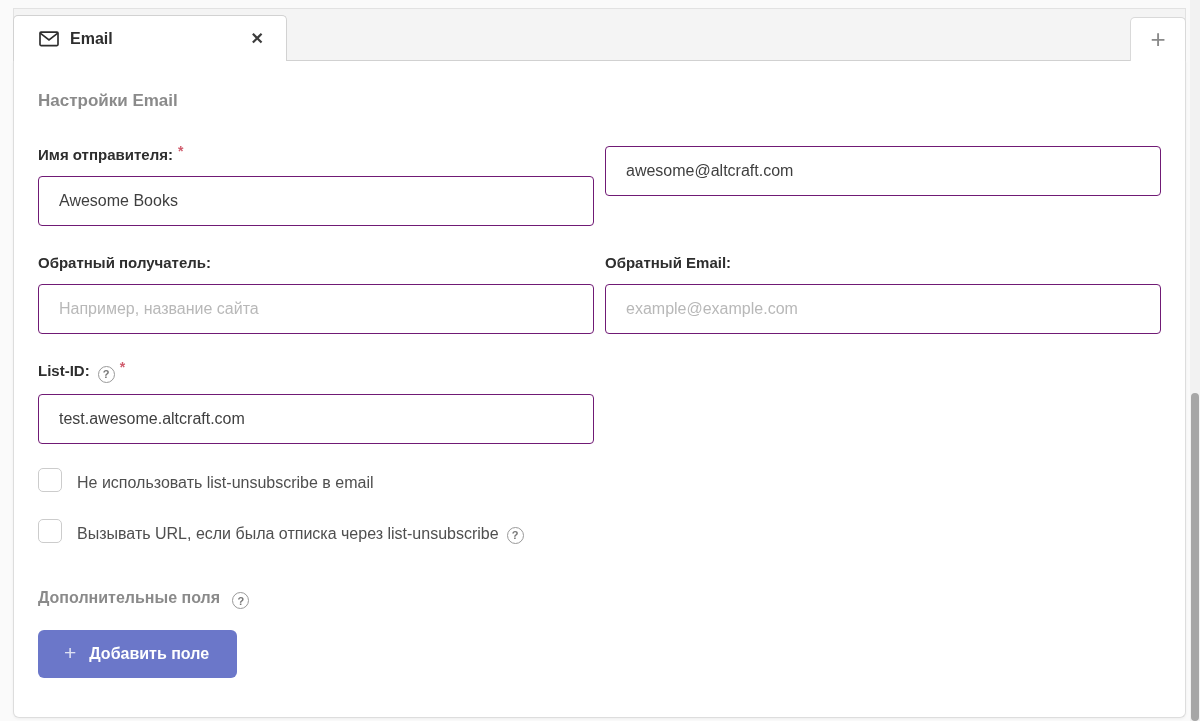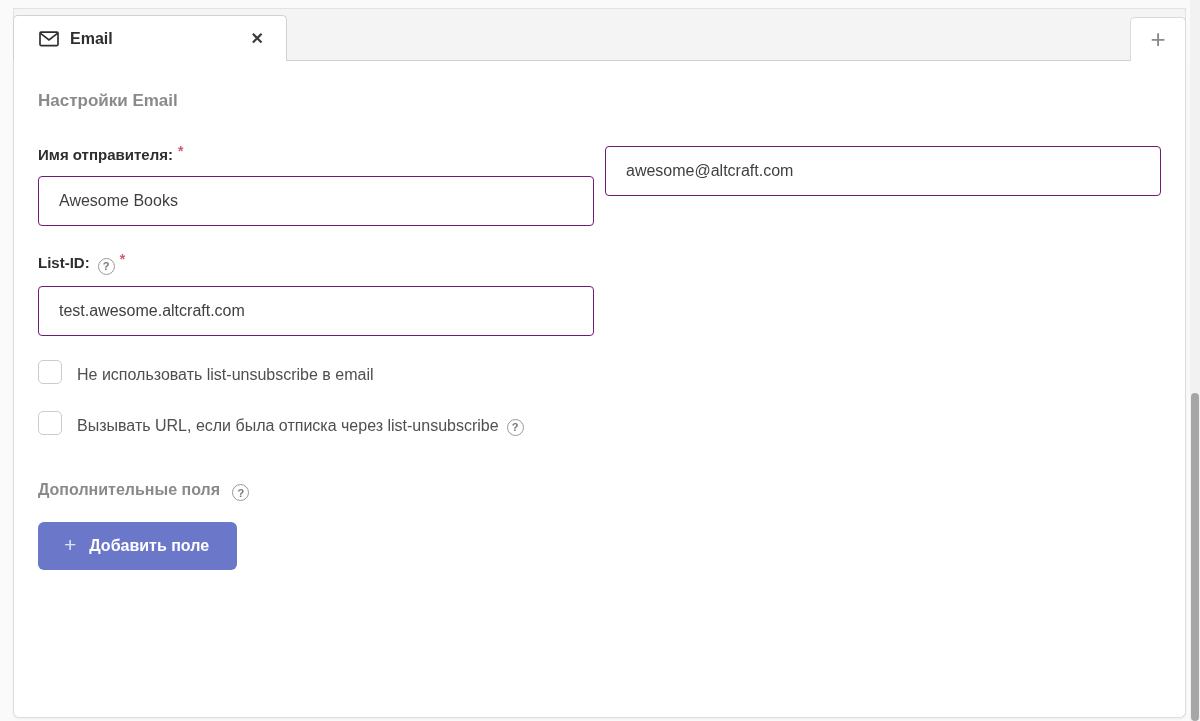--- a/index.html
+++ b/index.html
@@ -147,20 +147,30 @@
           <span>Имя отправителя:</span><span class="required-mark">*</span>
         </div>
         <input class="text-input" type="text" value="Awesome Books" style="">
       </div>
       <div>
         <input class="text-input" type="text" value="awesome@altcraft.com" style="">
       </div>
     </div>
 
     
+    <div class="form-grid">
+      <div>
+        <div class="field-label">Обратный получатель:</div>
+        <input class="text-input" type="text" placeholder="Например, название сайта" style="">
+      </div>
+      <div>
+        <div class="field-label">Обратный Email:</div>
+        <input class="text-input" type="text" placeholder="example@example.com" style="">
+      </div>
+    </div>
 
     
     <div class="form-grid" style="margin-bottom:24px;">
       <div>
         <div class="field-label">
           <span>List-ID:</span><span class="help-icon">?</span><span class="required-mark">*</span>
         </div>
         <input class="text-input" type="text" value="test.awesome.altcraft.com" style="">
       </div>
       <div></div>

